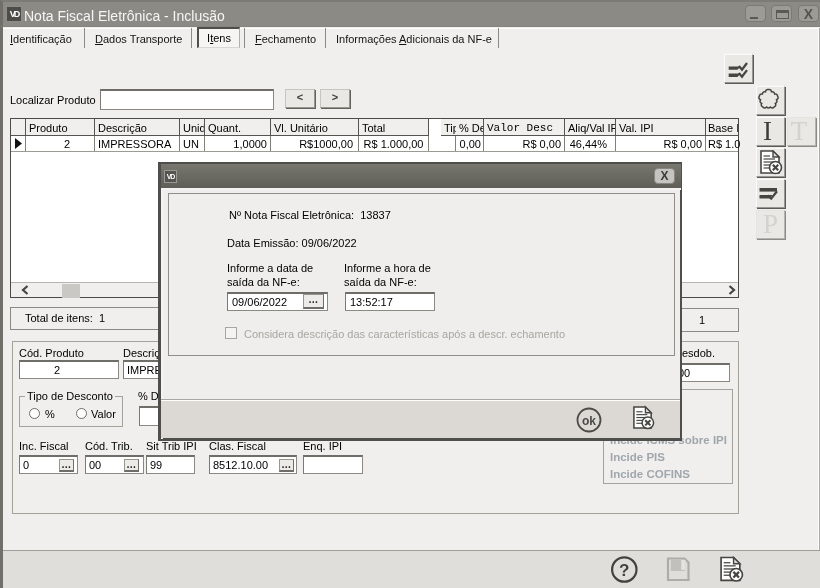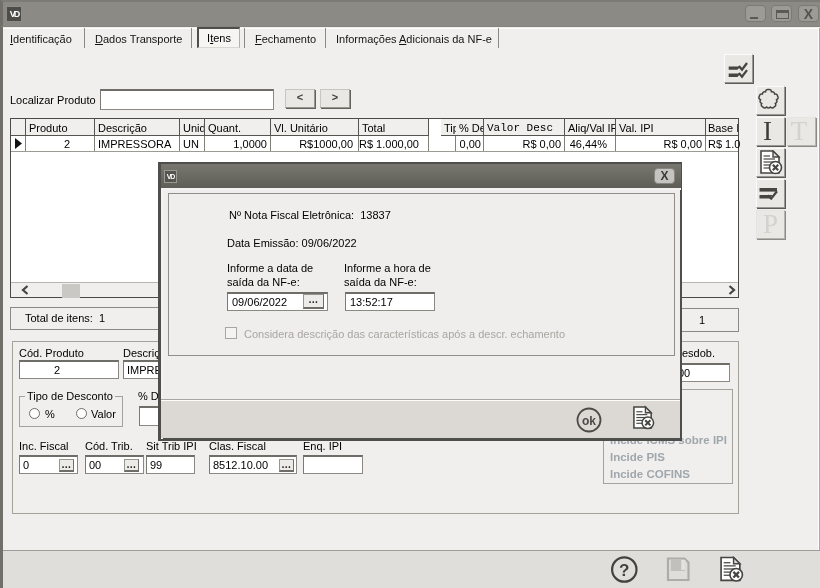--- a/index.html
+++ b/index.html
@@ -52,20 +52,21 @@
 .dis { color:#a8a6a1; }
 
 #botbar { position:absolute; left:3px; top:550px; width:817px; height:38px; background:#e0deda; border-top:1px solid #9e9d98; }
 svg { position:absolute; }
 </style>
 </head>
 <body>
 
 <div id="titlebar">
   <div id="vdicon">VD</div>
+  <div id="wtitle">Nota Fiscal Eletrônica - Inclusão</div>
   <div class="winbtn" style="left:742px;">
       <div style="position:absolute;left:4px;top:10.5px;width:8px;height:2.5px;background:#5b5a55;"></div>
     </div>
   <div class="winbtn" style="left:768px;">
       <div style="position:absolute;left:4px;top:3.5px;width:13px;height:9.5px;border:1.5px solid #5b5a55;border-top-width:3px;"></div>
     </div>
   <div class="winbtn" style="left:795px; font-weight:bold; color:#55544f; text-align:center; line-height:16px; font-size:14px;">X</div>
 </div>
 
 <div class="abs" style="left:0; top:27px; width:3px; height:561px; background:#706f6a;"></div>
@@ -110,21 +111,21 @@
         <path d="M1 0 L8 5.5 L1 11 Z" fill="#111"></path>
       </svg>
     </div>
   <div class="dc" style="left:15px; width:69px;">
       <span style="position:absolute;left:38px;">2</span>
     </div>
   <div class="dc" style="left:84px; width:85px; padding-left:3px;">IMPRESSORA</div>
   <div class="dc" style="left:169px; width:25px; padding-left:3px;">UN</div>
   <div class="dc" style="left:194px; width:66px; text-align:right; padding-right:3px;">1,0000</div>
   <div class="dc" style="left:260px; width:88px; text-align:right; padding-right:5px;">R$1000,00</div>
-  <div class="dc" style="left:348px; width:70px; text-align:left;">R$ 1.000,00</div>
+  <div class="dc" style="left:348px; width:70px; text-align:center;">R$ 1.000,00</div>
   <div class="dc" style="left:418px; width:27px;"></div>
   <div class="dc" style="left:445px; width:28px; text-align:right; padding-right:2px;">0,00</div>
   <div class="dc" style="left:473px; width:81px; text-align:right; padding-right:3px;">R$ 0,00</div>
   <div class="dc" style="left:554px; width:51px; text-align:right; padding-right:8px;">46,44%</div>
   <div class="dc" style="left:605px; width:90px; text-align:right; padding-right:3px;">R$ 0,00</div>
   <div class="dc" style="left:695px; width:32px; border-right:none; padding-left:2px;">R$ 1.0</div>
   <div id="rowline"></div>
   <div id="hsb">
     <svg width="10" height="10" style="left:9px; top:2px;" viewBox="0 0 10 10">
         <path d="M7.5 1 L3 5 L7.5 9" fill="none" stroke="#45443f" stroke-width="2.2"></path>

